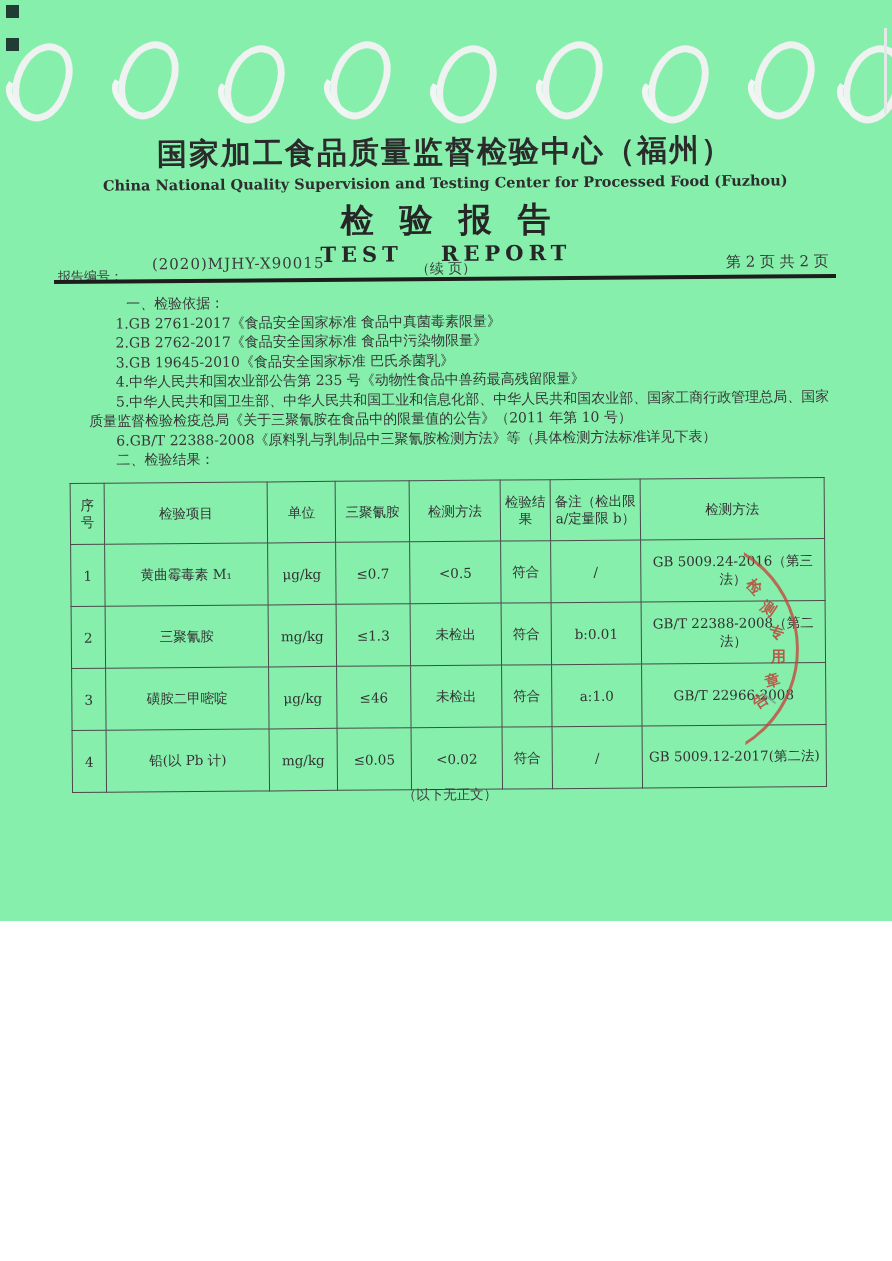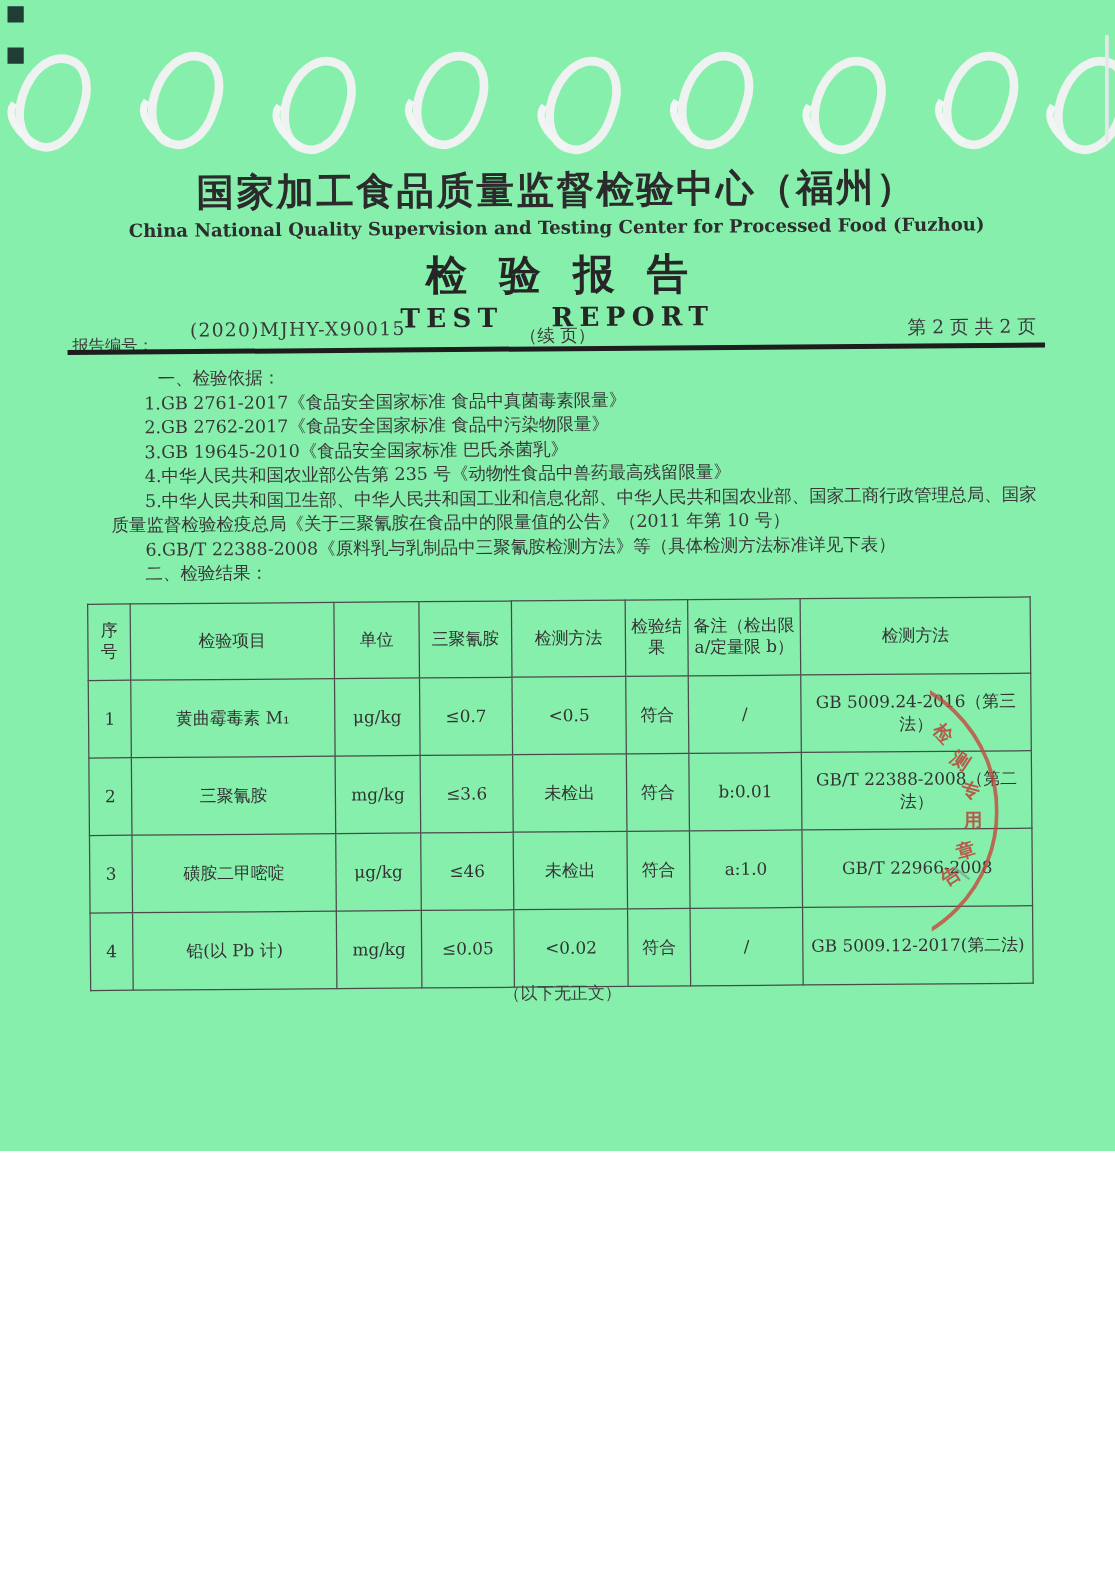--- a/index.html
+++ b/index.html
@@ -120,21 +120,21 @@
           <td>≤0.7</td>
           <td>&lt;0.5</td>
           <td>符合</td>
           <td>/</td>
           <td class="method">GB 5009.24-2016（第三法）</td>
         </tr>
         <tr>
           <td>2</td>
           <td class="item-name">三聚氰胺</td>
           <td>mg/kg</td>
-          <td>≤3.6</td>
+          <td>≤1.3</td>
           <td>未检出</td>
           <td>符合</td>
           <td>b:0.01</td>
           <td class="method">GB/T 22388-2008（第二法）</td>
         </tr>
         <tr>
           <td>3</td>
           <td class="item-name">磺胺二甲嘧啶</td>
           <td>μg/kg</td>
           <td>≤46</td>

